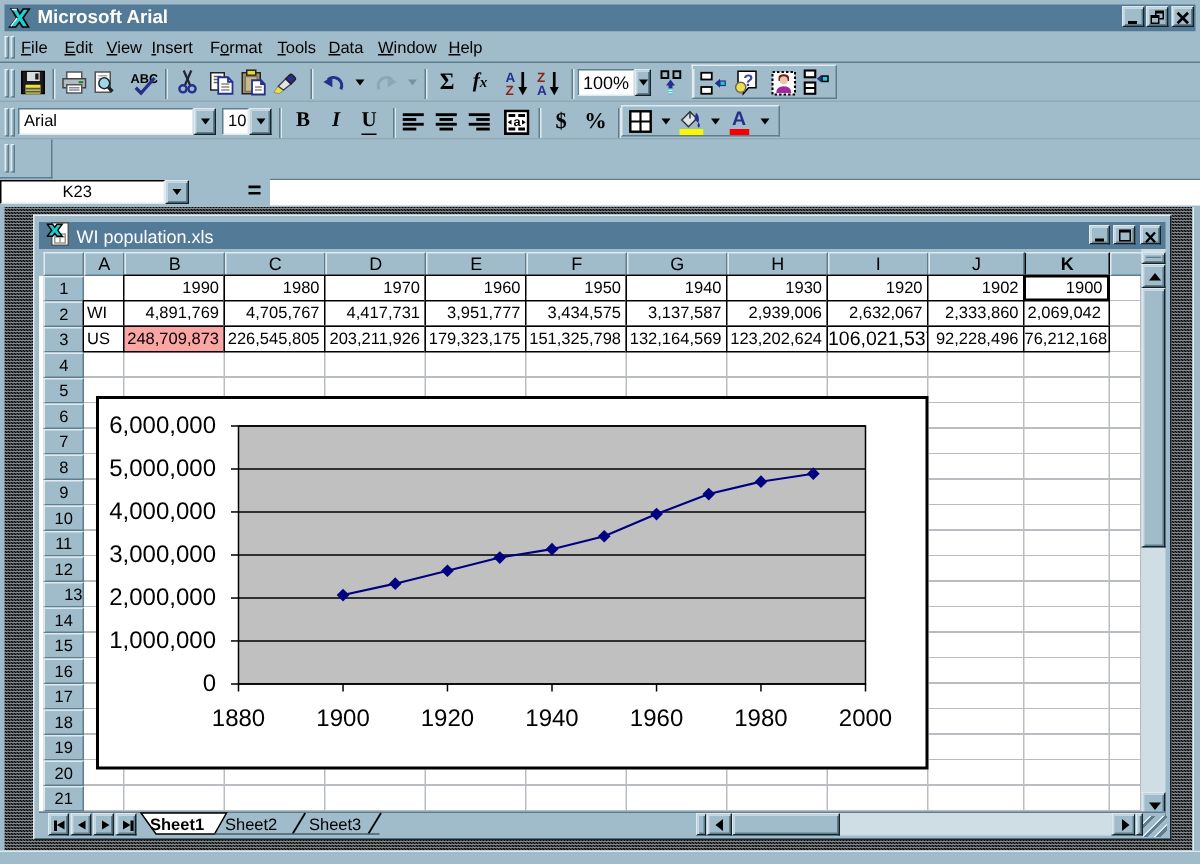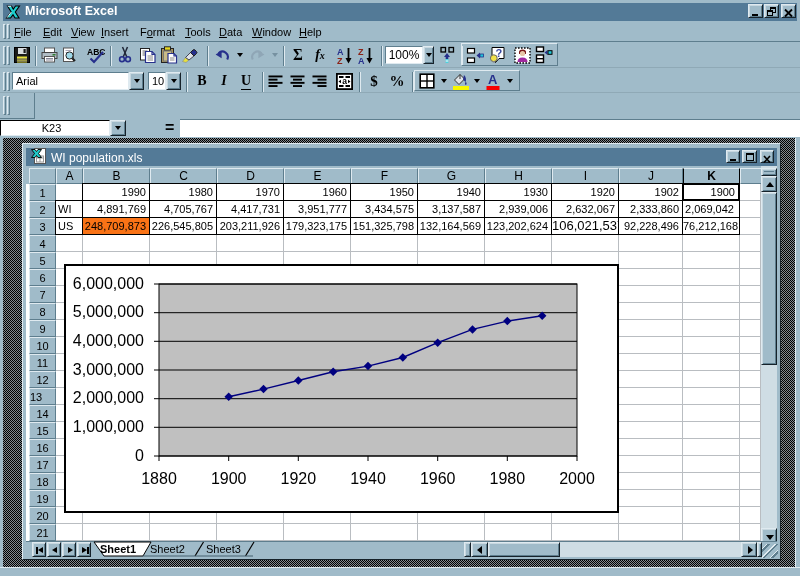--- a/index.html
+++ b/index.html
@@ -24,21 +24,21 @@
 <body>
 
 <div class="abs" style="left:3px;top:3px;width:794px;height:18px;background:var(--title);"></div>
 <div class="abs" id="xlicon" style="left:5px;top:4px;width:16px;height:16px;">
 <svg width="16" height="16" viewBox="0 0 16 16">
 <path d="M2.5 2 L6.5 2 L8.3 5.2 L10.5 2 L14.5 2 L10.3 8 L14 14 L10 14 L8 10.8 L5.5 14 L1.5 14 L6.2 8 Z" fill="#1fd0d0" stroke="#000" stroke-width="1.1" stroke-linejoin="miter"></path>
 <path d="M2.8 2.3 L6.2 2.3" stroke="#eaffff" stroke-width="1"></path>
 <path d="M6.4 8 L2.2 13.6" stroke="#eaffff" stroke-width="1"></path>
 </svg>
 </div>
-<div class="abs" style="left:25px;top:4px;font-size:12.5px;font-weight:bold;color:#fff;">Microsoft Excel</div>
+<div class="abs" style="left:25px;top:4px;font-size:12.5px;font-weight:bold;color:#fff;">Microsoft Arial</div>
 
 <div class="abs btn3d" style="left:748px;top:4px;width:15px;height:14px;">
     <div class="abs" style="left:3px;top:9px;width:6px;height:2px;background:#000;"></div>
   </div>
 <div class="abs btn3d" style="left:764px;top:4px;width:15px;height:14px;">
   <div class="abs" style="left:5px;top:2px;width:6px;height:6px;border:1px solid #000;border-top-width:2px;background:var(--face);"></div>
   <div class="abs" style="left:2px;top:5px;width:6px;height:6px;border:1px solid #000;border-top-width:2px;background:var(--face);"></div>
 </div>
 <div class="abs btn3d" style="left:781px;top:4px;width:15px;height:14px;"><svg width="13" height="12" viewBox="0 0 13 12">
       <path d="M3 2.5 L10 9.5 M10 2.5 L3 9.5" stroke="#000" stroke-width="1.8"></path>
@@ -392,21 +392,21 @@
 <div class="abs" style="left:3px;top:52px;width:27px;height:17px;background:var(--face);border-top:1px solid var(--hil);border-left:1px solid var(--hil);border-right:1px solid var(--shd);border-bottom:1px solid var(--shd);font-size:11px;text-align:center;line-height:16px;">3</div>
 <div class="abs" style="left:3px;top:69px;width:27px;height:17px;background:var(--face);border-top:1px solid var(--hil);border-left:1px solid var(--hil);border-right:1px solid var(--shd);border-bottom:1px solid var(--shd);font-size:11px;text-align:center;line-height:16px;">4</div>
 <div class="abs" style="left:3px;top:86px;width:27px;height:17px;background:var(--face);border-top:1px solid var(--hil);border-left:1px solid var(--hil);border-right:1px solid var(--shd);border-bottom:1px solid var(--shd);font-size:11px;text-align:center;line-height:16px;">5</div>
 <div class="abs" style="left:3px;top:103px;width:27px;height:17px;background:var(--face);border-top:1px solid var(--hil);border-left:1px solid var(--hil);border-right:1px solid var(--shd);border-bottom:1px solid var(--shd);font-size:11px;text-align:center;line-height:16px;">6</div>
 <div class="abs" style="left:3px;top:120px;width:27px;height:17px;background:var(--face);border-top:1px solid var(--hil);border-left:1px solid var(--hil);border-right:1px solid var(--shd);border-bottom:1px solid var(--shd);font-size:11px;text-align:center;line-height:16px;">7</div>
 <div class="abs" style="left:3px;top:137px;width:27px;height:17px;background:var(--face);border-top:1px solid var(--hil);border-left:1px solid var(--hil);border-right:1px solid var(--shd);border-bottom:1px solid var(--shd);font-size:11px;text-align:center;line-height:16px;">8</div>
 <div class="abs" style="left:3px;top:154px;width:27px;height:17px;background:var(--face);border-top:1px solid var(--hil);border-left:1px solid var(--hil);border-right:1px solid var(--shd);border-bottom:1px solid var(--shd);font-size:11px;text-align:center;line-height:16px;">9</div>
 <div class="abs" style="left:3px;top:171px;width:27px;height:17px;background:var(--face);border-top:1px solid var(--hil);border-left:1px solid var(--hil);border-right:1px solid var(--shd);border-bottom:1px solid var(--shd);font-size:11px;text-align:center;line-height:16px;">10</div>
 <div class="abs" style="left:3px;top:188px;width:27px;height:17px;background:var(--face);border-top:1px solid var(--hil);border-left:1px solid var(--hil);border-right:1px solid var(--shd);border-bottom:1px solid var(--shd);font-size:11px;text-align:center;line-height:16px;">11</div>
 <div class="abs" style="left:3px;top:205px;width:27px;height:17px;background:var(--face);border-top:1px solid var(--hil);border-left:1px solid var(--hil);border-right:1px solid var(--shd);border-bottom:1px solid var(--shd);font-size:11px;text-align:center;line-height:16px;">12</div>
-<div class="abs" style="left:3px;top:222px;width:27px;height:17px;background:var(--face);border-top:1px solid var(--hil);border-left:1px solid var(--hil);border-right:1px solid var(--shd);border-bottom:1px solid var(--shd);font-size:11px;text-align:left;line-height:16px;">13</div>
+<div class="abs" style="left:3px;top:222px;width:27px;height:17px;background:var(--face);border-top:1px solid var(--hil);border-left:1px solid var(--hil);border-right:1px solid var(--shd);border-bottom:1px solid var(--shd);font-size:11px;text-align:right;line-height:16px;">13</div>
 <div class="abs" style="left:3px;top:239px;width:27px;height:17px;background:var(--face);border-top:1px solid var(--hil);border-left:1px solid var(--hil);border-right:1px solid var(--shd);border-bottom:1px solid var(--shd);font-size:11px;text-align:center;line-height:16px;">14</div>
 <div class="abs" style="left:3px;top:256px;width:27px;height:17px;background:var(--face);border-top:1px solid var(--hil);border-left:1px solid var(--hil);border-right:1px solid var(--shd);border-bottom:1px solid var(--shd);font-size:11px;text-align:center;line-height:16px;">15</div>
 <div class="abs" style="left:3px;top:273px;width:27px;height:17px;background:var(--face);border-top:1px solid var(--hil);border-left:1px solid var(--hil);border-right:1px solid var(--shd);border-bottom:1px solid var(--shd);font-size:11px;text-align:center;line-height:16px;">16</div>
 <div class="abs" style="left:3px;top:290px;width:27px;height:17px;background:var(--face);border-top:1px solid var(--hil);border-left:1px solid var(--hil);border-right:1px solid var(--shd);border-bottom:1px solid var(--shd);font-size:11px;text-align:center;line-height:16px;">17</div>
 <div class="abs" style="left:3px;top:307px;width:27px;height:17px;background:var(--face);border-top:1px solid var(--hil);border-left:1px solid var(--hil);border-right:1px solid var(--shd);border-bottom:1px solid var(--shd);font-size:11px;text-align:center;line-height:16px;">18</div>
 <div class="abs" style="left:3px;top:324px;width:27px;height:17px;background:var(--face);border-top:1px solid var(--hil);border-left:1px solid var(--hil);border-right:1px solid var(--shd);border-bottom:1px solid var(--shd);font-size:11px;text-align:center;line-height:16px;">19</div>
 <div class="abs" style="left:3px;top:341px;width:27px;height:17px;background:var(--face);border-top:1px solid var(--hil);border-left:1px solid var(--hil);border-right:1px solid var(--shd);border-bottom:1px solid var(--shd);font-size:11px;text-align:center;line-height:16px;">20</div>
 <div class="abs" style="left:3px;top:358px;width:27px;height:17px;background:var(--face);border-top:1px solid var(--hil);border-left:1px solid var(--hil);border-right:1px solid var(--shd);border-bottom:1px solid var(--shd);font-size:11px;text-align:center;line-height:16px;">21</div>
 <div class="abs" style="left:30px;top:18px;width:705px;height:357px;background-image:repeating-linear-gradient(to bottom, transparent 0 16px, var(--grid) 16px 17px);"></div>
 <div class="abs" style="left:56px;top:18px;width:1px;height:357px;background:var(--grid);"></div>
@@ -436,21 +436,21 @@
 <div class="abs" style="left:123px;top:34px;width:68px;height:18px;background:#fff;border:1px solid #000;font-size:11px;text-align:right;padding-right:3px;line-height:16px;">4,705,767</div>
 <div class="abs" style="left:190px;top:34px;width:68px;height:18px;background:#fff;border:1px solid #000;font-size:11px;text-align:right;padding-right:3px;line-height:16px;">4,417,731</div>
 <div class="abs" style="left:257px;top:34px;width:68px;height:18px;background:#fff;border:1px solid #000;font-size:11px;text-align:right;padding-right:3px;line-height:16px;">3,951,777</div>
 <div class="abs" style="left:324px;top:34px;width:68px;height:18px;background:#fff;border:1px solid #000;font-size:11px;text-align:right;padding-right:3px;line-height:16px;">3,434,575</div>
 <div class="abs" style="left:391px;top:34px;width:68px;height:18px;background:#fff;border:1px solid #000;font-size:11px;text-align:right;padding-right:3px;line-height:16px;">3,137,587</div>
 <div class="abs" style="left:458px;top:34px;width:68px;height:18px;background:#fff;border:1px solid #000;font-size:11px;text-align:right;padding-right:3px;line-height:16px;">2,939,006</div>
 <div class="abs" style="left:525px;top:34px;width:68px;height:18px;background:#fff;border:1px solid #000;font-size:11px;text-align:right;padding-right:3px;line-height:16px;">2,632,067</div>
 <div class="abs" style="left:592px;top:34px;width:65px;height:18px;background:#fff;border:1px solid #000;font-size:11px;text-align:right;padding-right:3px;line-height:16px;">2,333,860</div>
 <div class="abs" style="left:656px;top:34px;width:58px;height:18px;background:#fff;border:1px solid #000;font-size:11px;text-align:center;padding-right:3px;line-height:16px;">2,069,042</div>
 <div class="abs" style="left:29px;top:51px;width:28px;height:18px;background:#fff;border:1px solid #000;font-size:11px;text-align:left;padding-left:2px;line-height:16px;">US</div>
-<div class="abs" style="left:56px;top:51px;width:68px;height:18px;background:#f97316;border:1px solid #000;font-size:11px;text-align:right;padding-right:3px;line-height:16px;">248,709,873</div>
+<div class="abs" style="left:56px;top:51px;width:68px;height:18px;background:#fca5a5;border:1px solid #000;font-size:11px;text-align:right;padding-right:3px;line-height:16px;">248,709,873</div>
 <div class="abs" style="left:123px;top:51px;width:68px;height:18px;background:#fff;border:1px solid #000;font-size:11px;text-align:right;padding-right:3px;line-height:16px;">226,545,805</div>
 <div class="abs" style="left:190px;top:51px;width:68px;height:18px;background:#fff;border:1px solid #000;font-size:11px;text-align:right;padding-right:3px;line-height:16px;">203,211,926</div>
 <div class="abs" style="left:257px;top:51px;width:68px;height:18px;background:#fff;border:1px solid #000;font-size:11px;text-align:right;padding-right:3px;line-height:16px;">179,323,175</div>
 <div class="abs" style="left:324px;top:51px;width:68px;height:18px;background:#fff;border:1px solid #000;font-size:11px;text-align:right;padding-right:3px;line-height:16px;">151,325,798</div>
 <div class="abs" style="left:391px;top:51px;width:68px;height:18px;background:#fff;border:1px solid #000;font-size:11px;text-align:right;padding-right:3px;line-height:16px;">132,164,569</div>
 <div class="abs" style="left:458px;top:51px;width:68px;height:18px;background:#fff;border:1px solid #000;font-size:11px;text-align:right;padding-right:3px;line-height:16px;">123,202,624</div>
 <div class="abs" style="left:525px;top:51px;width:68px;height:18px;background:#fff;border:1px solid #000;font-size:13px;text-align:left;padding-right:3px;line-height:16px;">106,021,537</div>
 <div class="abs" style="left:592px;top:51px;width:65px;height:18px;background:#fff;border:1px solid #000;font-size:11px;text-align:right;padding-right:3px;line-height:16px;">92,228,496</div>
 <div class="abs" style="left:656px;top:51px;width:58px;height:18px;background:#fff;border:1px solid #000;font-size:11px;text-align:right;padding-right:3px;line-height:16px;">76,212,168</div>
 </div>

